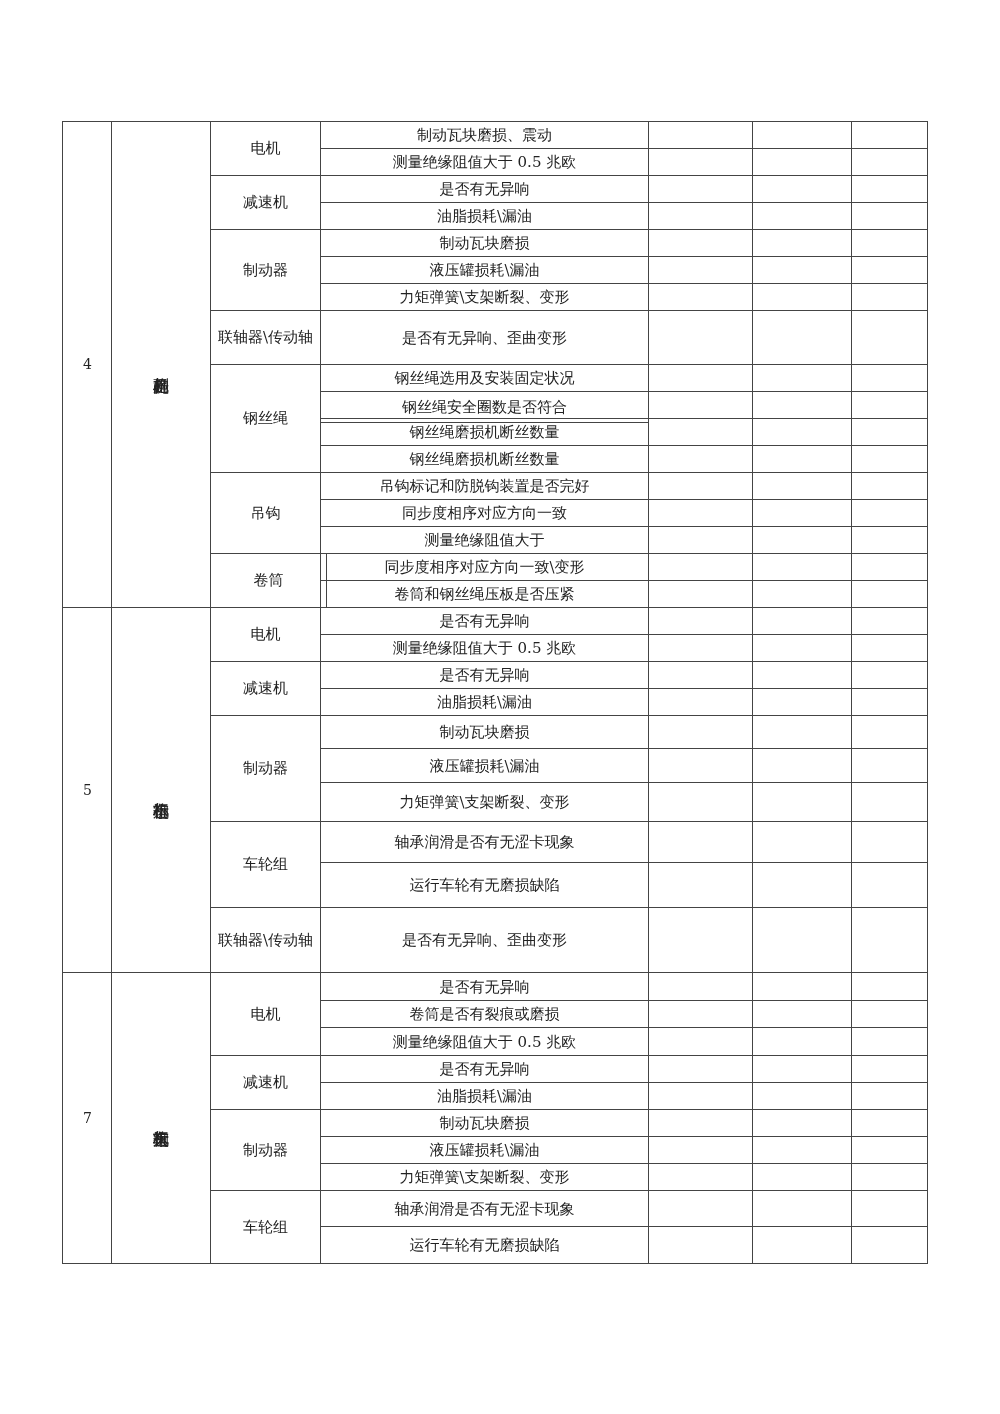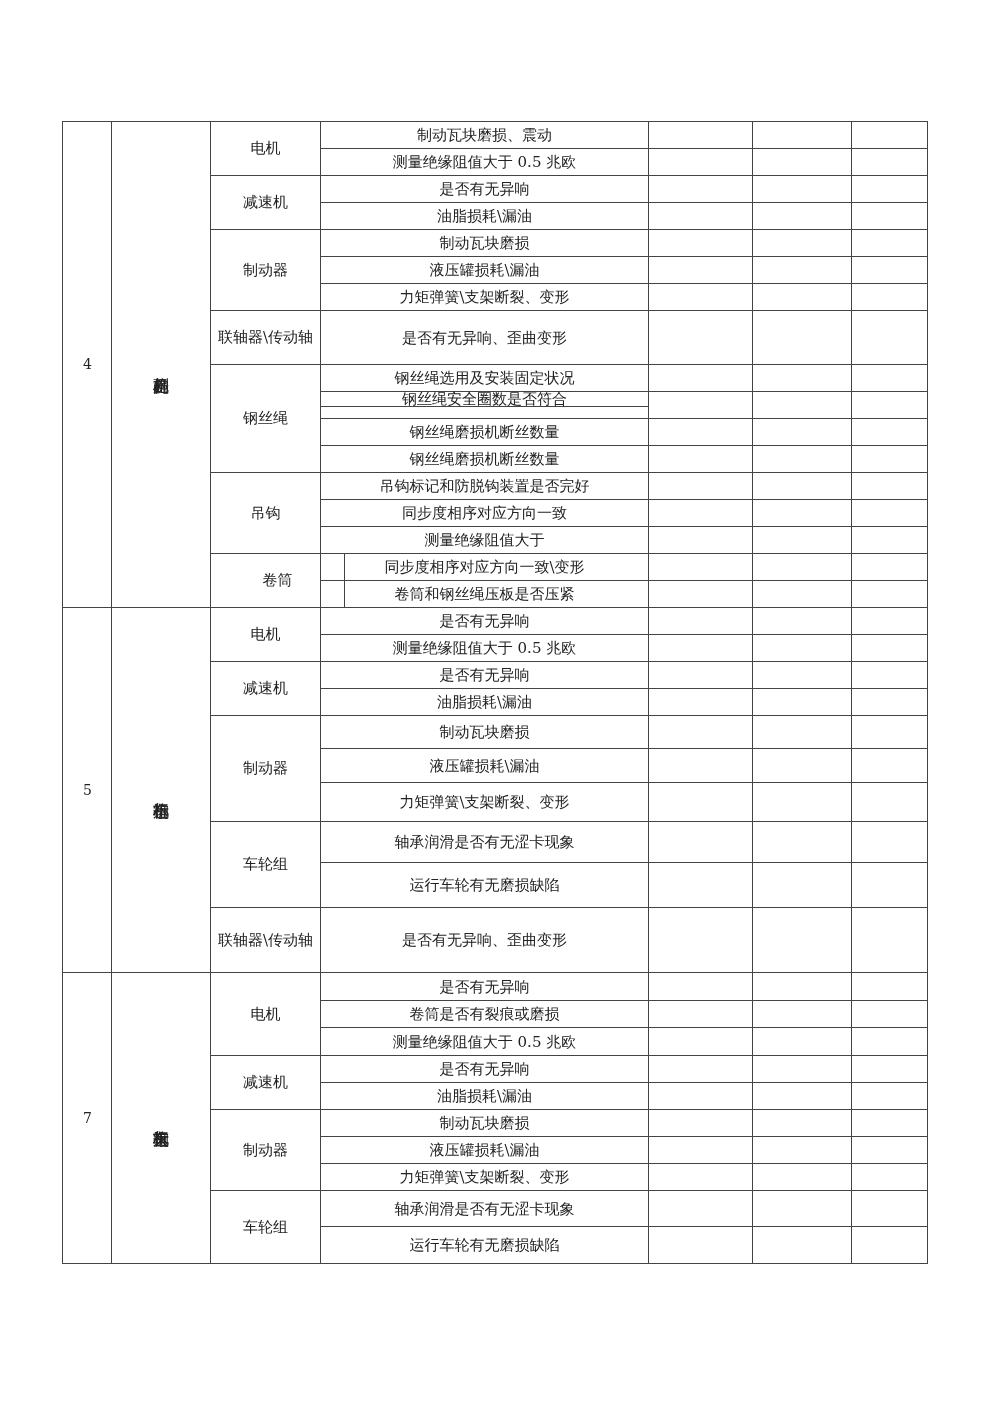--- a/index.html
+++ b/index.html
@@ -86,21 +86,21 @@
       <div class="cell" style="left: 851px; top: 310px; width: 77px; height: 55px;"></div>
       <div class="cell wrap" style="left: 210px; top: 364px; width: 111px; height: 109px;">
         <span>钢丝绳</span>
       </div>
       <div class="cell" style="left: 320px; top: 364px; width: 329px; height: 28px;">
         <span>钢丝绳选用及安装固定状况</span>
       </div>
       <div class="cell" style="left: 648px; top: 364px; width: 105px; height: 28px;"></div>
       <div class="cell" style="left: 752px; top: 364px; width: 100px; height: 28px;"></div>
       <div class="cell" style="left: 851px; top: 364px; width: 77px; height: 28px;"></div>
-      <div class="cell" style="left: 320px; top: 391px; width: 329px; height: 16px;">
+      <div class="cell" style="left: 320px; top: 391px; width: 329px; height: 32px;">
         <span>钢丝绳安全圈数是否符合</span>
       </div>
       <div class="cell" style="left: 648px; top: 391px; width: 105px; height: 28px;"></div>
       <div class="cell" style="left: 752px; top: 391px; width: 100px; height: 28px;"></div>
       <div class="cell" style="left: 851px; top: 391px; width: 77px; height: 28px;"></div>
       <div class="cell" style="left: 320px; top: 418px; width: 329px; height: 28px;">
         <span>钢丝绳磨损机断丝数量</span>
       </div>
       <div class="cell" style="left: 648px; top: 418px; width: 105px; height: 28px;"></div>
       <div class="cell" style="left: 752px; top: 418px; width: 100px; height: 28px;"></div>
@@ -125,21 +125,21 @@
       </div>
       <div class="cell" style="left: 648px; top: 499px; width: 105px; height: 28px;"></div>
       <div class="cell" style="left: 752px; top: 499px; width: 100px; height: 28px;"></div>
       <div class="cell" style="left: 851px; top: 499px; width: 77px; height: 28px;"></div>
       <div class="cell" style="left: 320px; top: 526px; width: 329px; height: 28px;">
         <span>测量绝缘阻值大于</span>
       </div>
       <div class="cell" style="left: 648px; top: 526px; width: 105px; height: 28px;"></div>
       <div class="cell" style="left: 752px; top: 526px; width: 100px; height: 28px;"></div>
       <div class="cell" style="left: 851px; top: 526px; width: 77px; height: 28px;"></div>
-      <div class="cell wrap" style="left: 210px; top: 553px; width: 135px; height: 55px;">
+      <div class="cell wrap" style="left: 210px; top: 553px; width: 117px; height: 55px;">
         <span>卷筒</span>
       </div>
       <div class="cell" style="left: 320px; top: 553px; width: 329px; height: 28px;">
         <span>同步度相序对应方向一致\变形</span>
       </div>
       <div class="cell" style="left: 648px; top: 553px; width: 105px; height: 28px;"></div>
       <div class="cell" style="left: 752px; top: 553px; width: 100px; height: 28px;"></div>
       <div class="cell" style="left: 851px; top: 553px; width: 77px; height: 28px;"></div>
       <div class="cell" style="left: 320px; top: 580px; width: 329px; height: 28px;">
         <span>卷筒和钢丝绳压板是否压紧</span>

